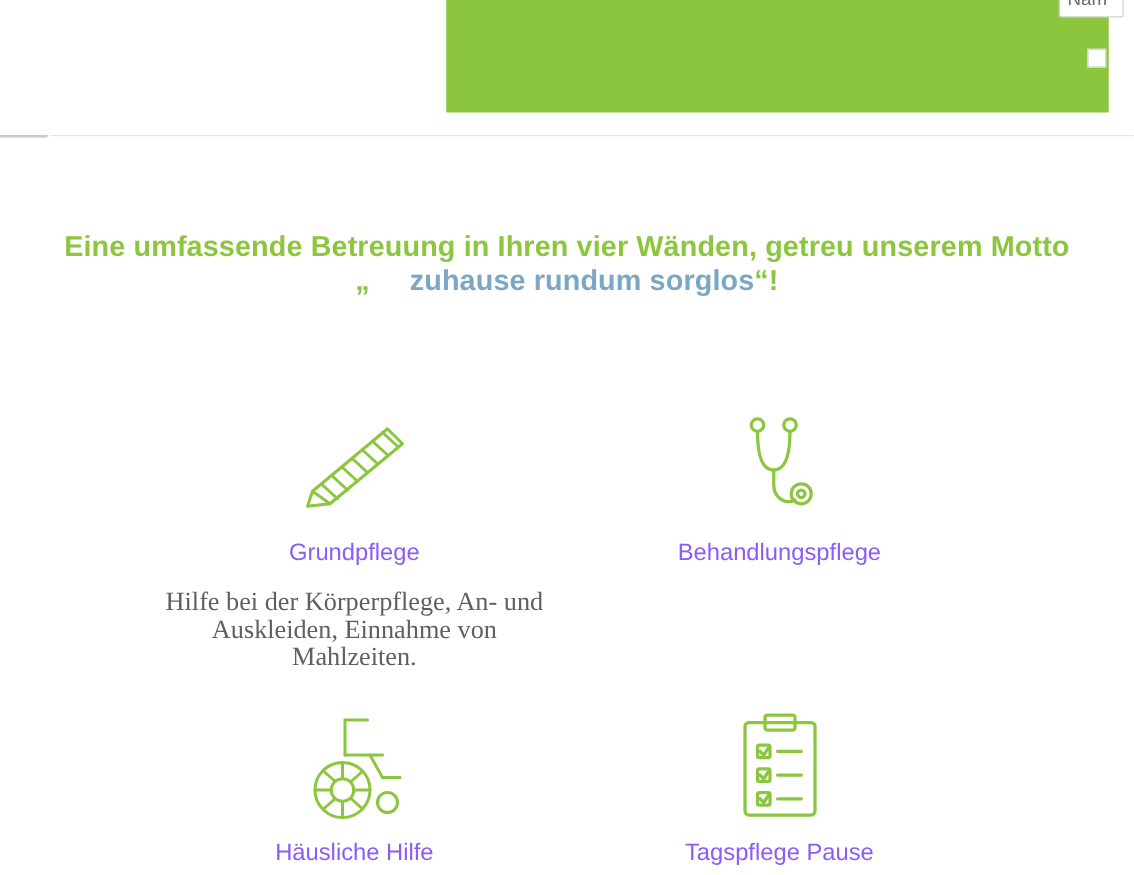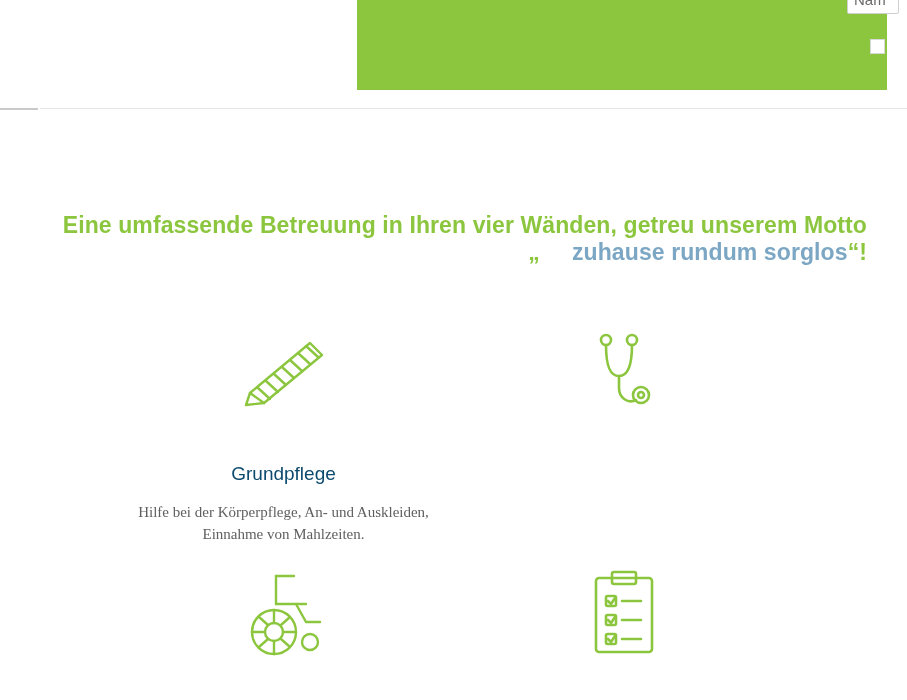--- a/index.html
+++ b/index.html
@@ -78,24 +78,24 @@
     left: 40px;
     top: 0;
     width: 867px;
     height: 1px;
     background: #e6e6e6;
   }
 
   
   .headline {
     position: absolute;
-    top: 212px;
+    top: 184px;
     left: 40px;
     width: 827px;
-    text-align: right;
+    text-align: center;
     font-size: 23px;
     font-weight: bold;
     line-height: 27px;
     color: #8cc63e;
     letter-spacing: 0.1px;
   }
   .headline .motto {
     color: #7ba7c4;
     margin-left: 32px;
   }
@@ -126,28 +126,28 @@
     height: 240px;
     box-sizing: border-box;
   }
   .service-icon {
     height: 86px;
     display: flex;
     align-items: center;
     justify-content: center;
   }
   .service-title {
-    margin-top: 47px;
+    margin-top: 16px;
     font-size: 19px;
-    color: #0c4a6e;
+    color: #8b5cf6;
     font-weight: normal;
   }
   .service-desc {
     margin-top: 16px;
-    font-size: 15px;
+    font-size: 21px;
     line-height: 22px;
     color: #5f5f5f;
     font-family: "Liberation Serif", serif;
     padding: 0 2px;
   }
 </style>
 </head>
 <body>
 
 <div class="top-area">
@@ -190,20 +190,21 @@
     <div class="service-icon">
       <svg width="80" height="82" viewBox="0 0 80 82" fill="none" stroke="#8cc63e" stroke-width="2.6" stroke-linecap="round" stroke-linejoin="round">
         <circle cx="22" cy="8" r="5"></circle>
         <circle cx="48" cy="8" r="5"></circle>
         <path d="M22 13 C22 34 26 44 35 44 C44 44 48 34 48 13"></path>
         <path d="M35 44 L35 56 C35 66 44 72 52 68"></path>
         <circle cx="57" cy="63" r="8"></circle>
         <circle cx="57" cy="63" r="3"></circle>
       </svg>
     </div>
+    <div class="service-title">Behandlungspflege</div>
   </div>
 
   <div class="service">
     <div class="service-icon">
       <svg width="96" height="86" viewBox="0 0 96 86" fill="none" stroke="#8cc63e" stroke-width="2.4" stroke-linecap="round" stroke-linejoin="round">
         <path d="M40 6 L40 34"></path>
         <path d="M40 6 L58 6"></path>
         <path d="M40 34 L70 34"></path>
         <circle cx="38" cy="62" r="22"></circle>
         <circle cx="38" cy="62" r="9"></circle>

